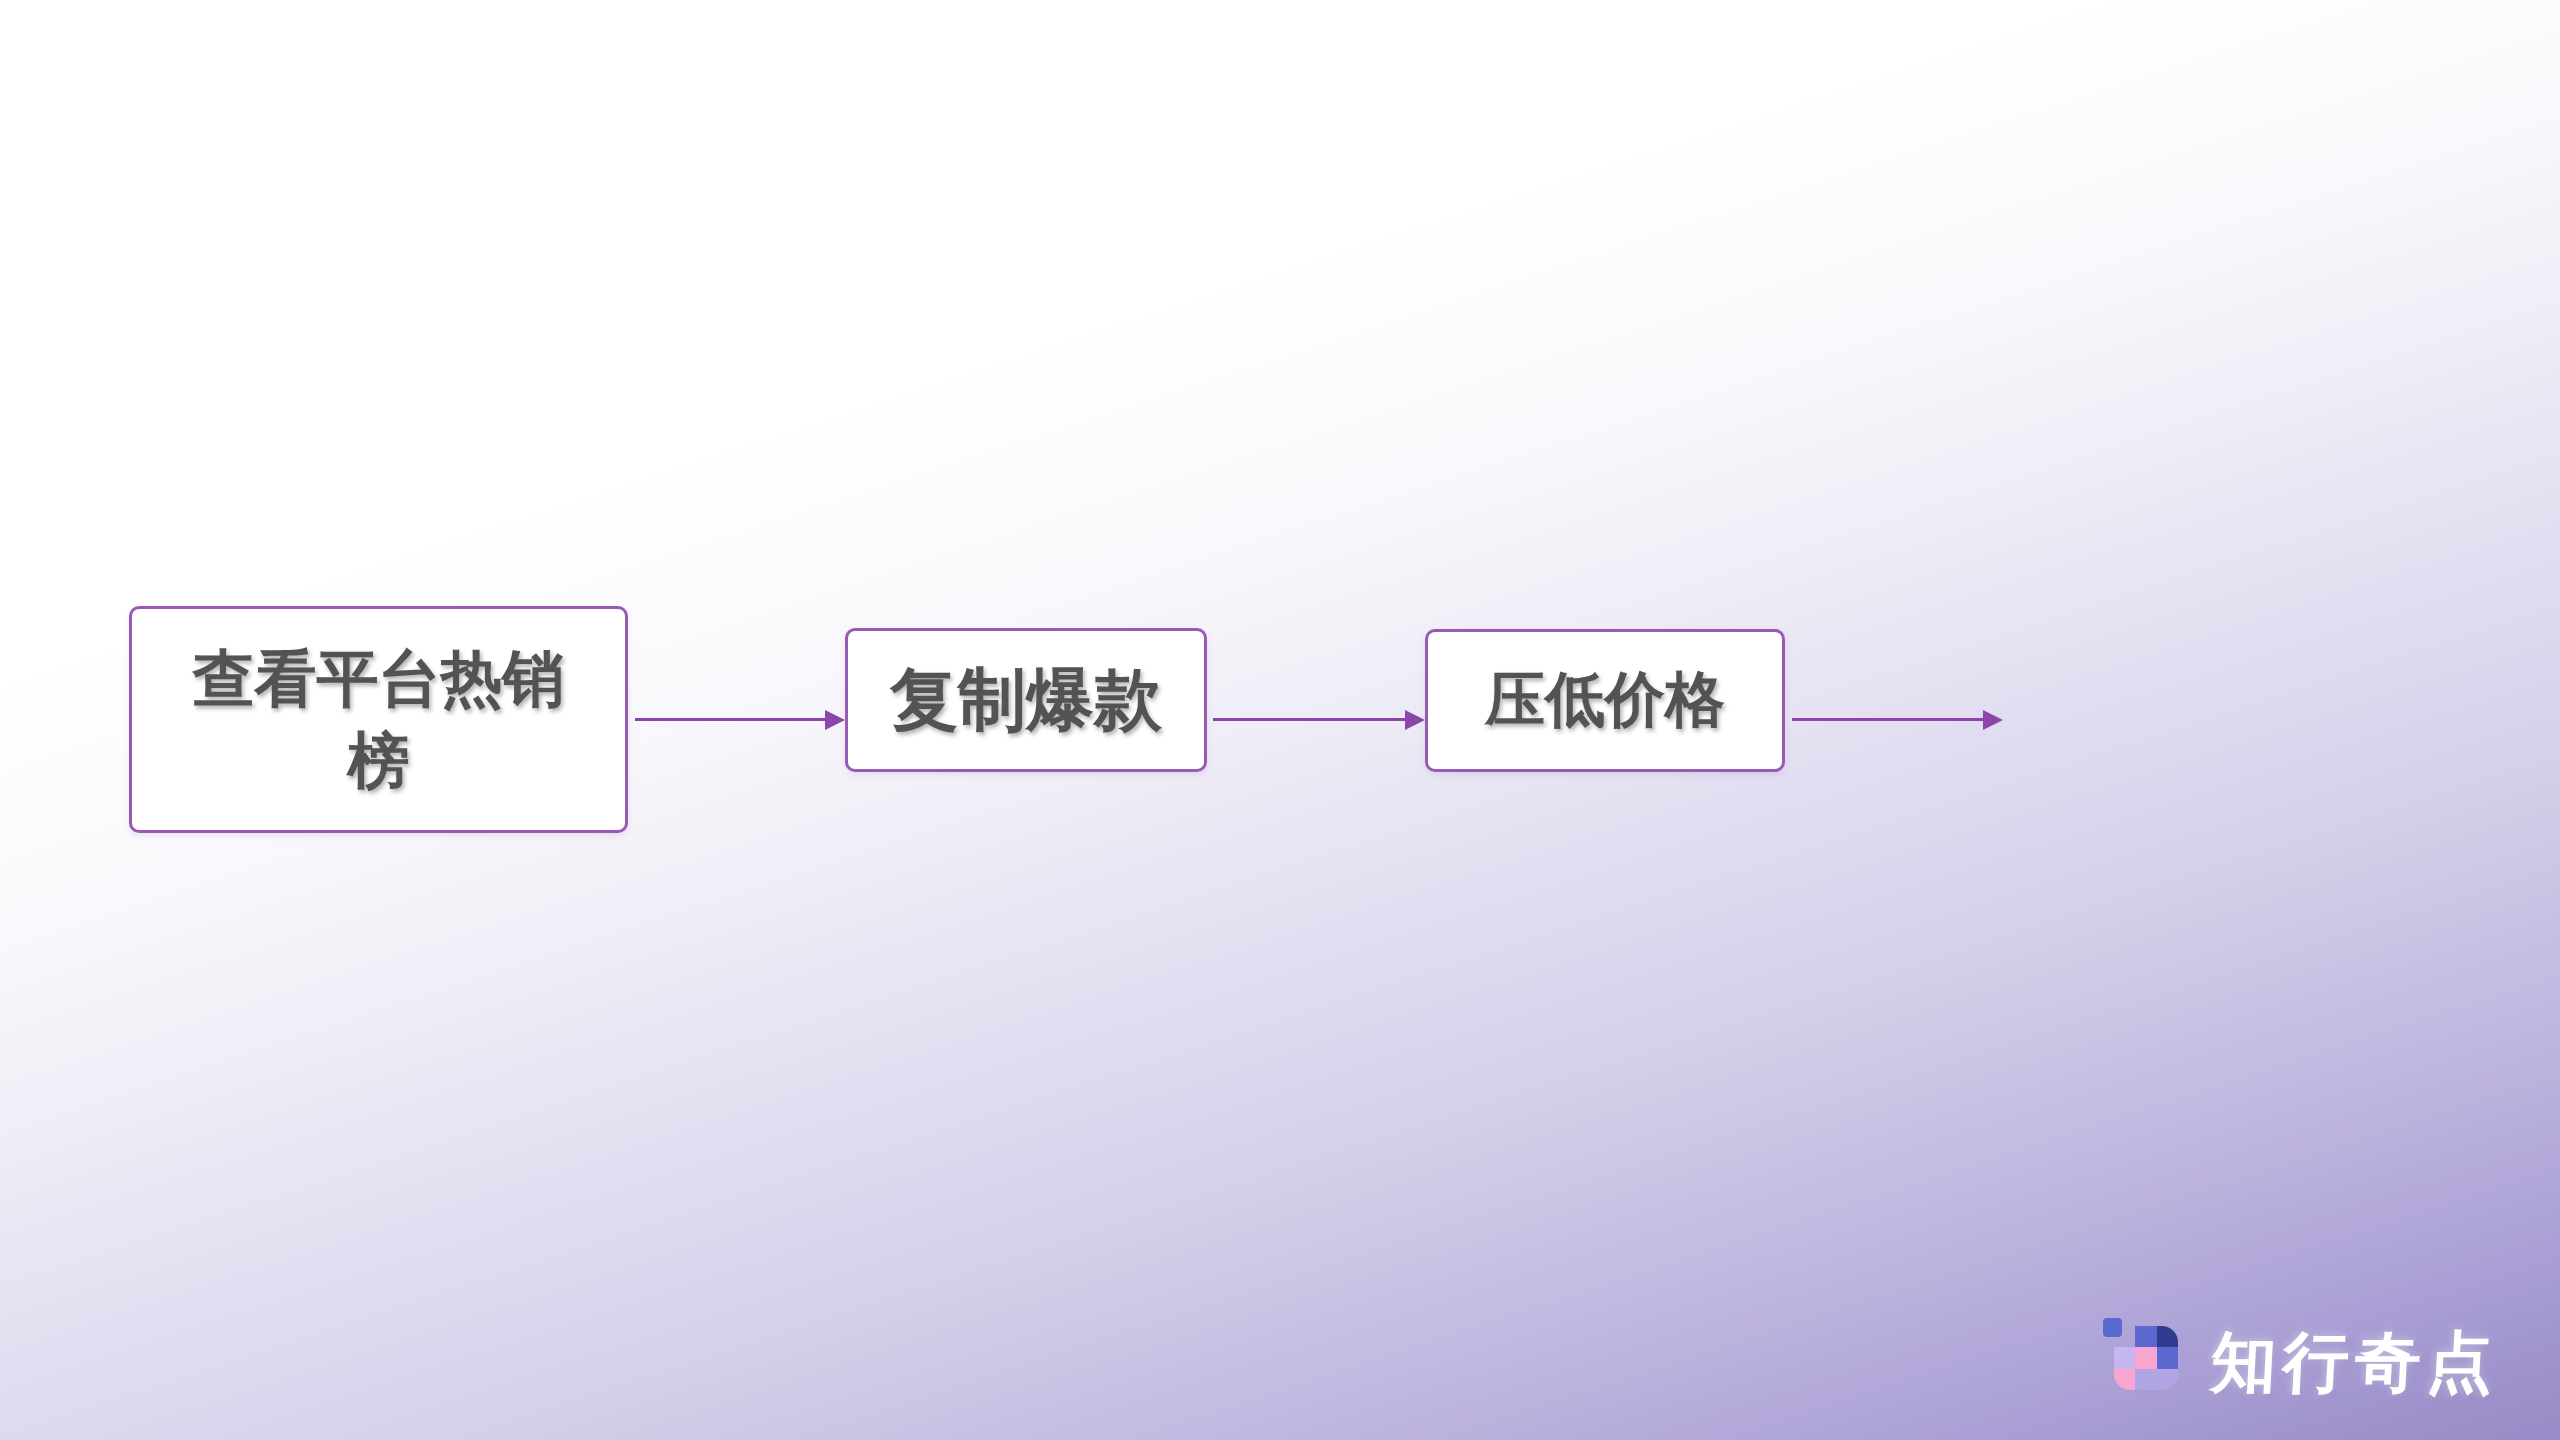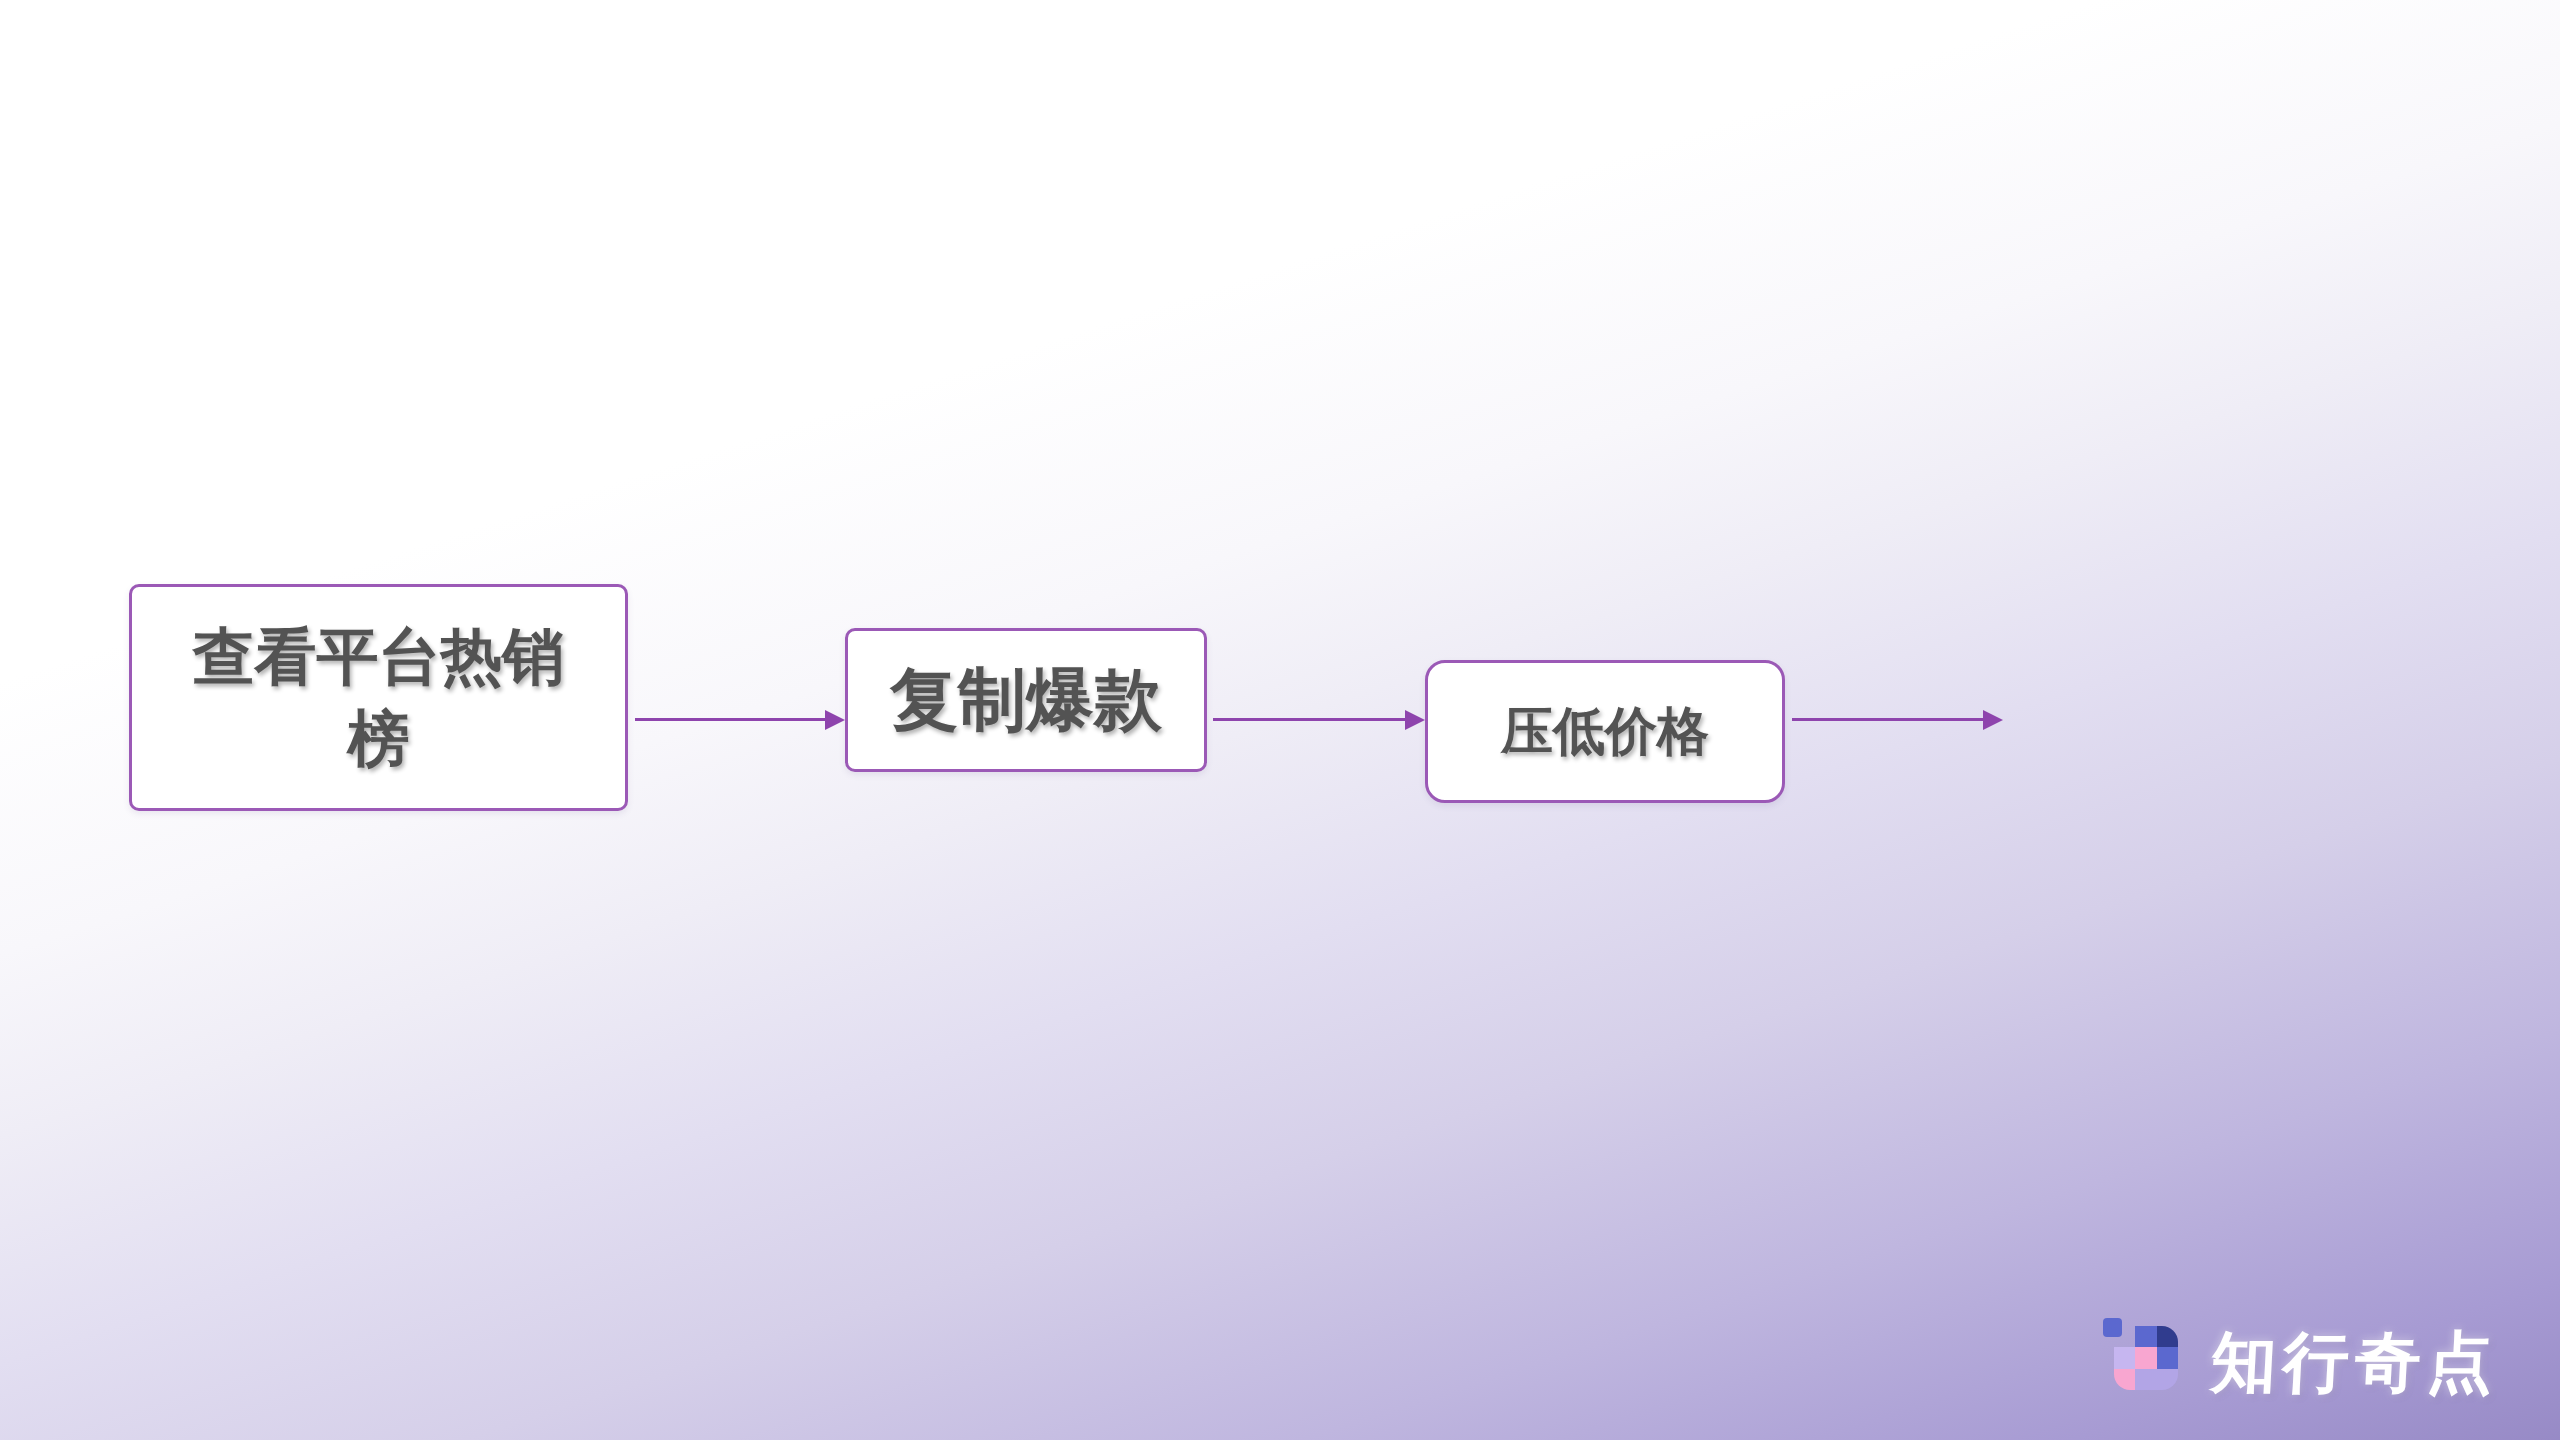--- a/index.html
+++ b/index.html
@@ -24,23 +24,23 @@
     border-radius:10px;
     display:flex;align-items:center;justify-content:center;
     text-align:center;
     color:#535353;
     font-weight:bold;
     box-shadow:0 3px 6px rgba(90,70,130,0.10);
   }
   .node span{
     text-shadow:2px 3px 4px rgba(0,0,0,0.30);
   }
-  .node-1{left:129px;top:584px;width:499px;height:227px;font-size:62px;line-height:1.32;padding:0 34px;}
+  .node-1{left:129px;top:606px;width:499px;height:227px;font-size:62px;line-height:1.32;padding:0 34px;}
   .node-2{left:845px;top:628px;width:362px;height:144px;font-size:68px;}
-  .node-3{left:1425px;top:660px;width:360px;height:143px;font-size:52px;border-radius:20px;}
+  .node-3{left:1425px;top:629px;width:360px;height:143px;font-size:60px;}
   .node-4{left:2003px;top:648px;width:430px;height:144px;font-size:68px;}
 
   
   .arrow-line{position:absolute;top:718px;height:3px;background:#8e44ad;}
   .arrow-head{
     position:absolute;top:710px;width:0;height:0;
     border-left:20px solid #8e44ad;
     border-top:10px solid transparent;
     border-bottom:10px solid transparent;
   }

